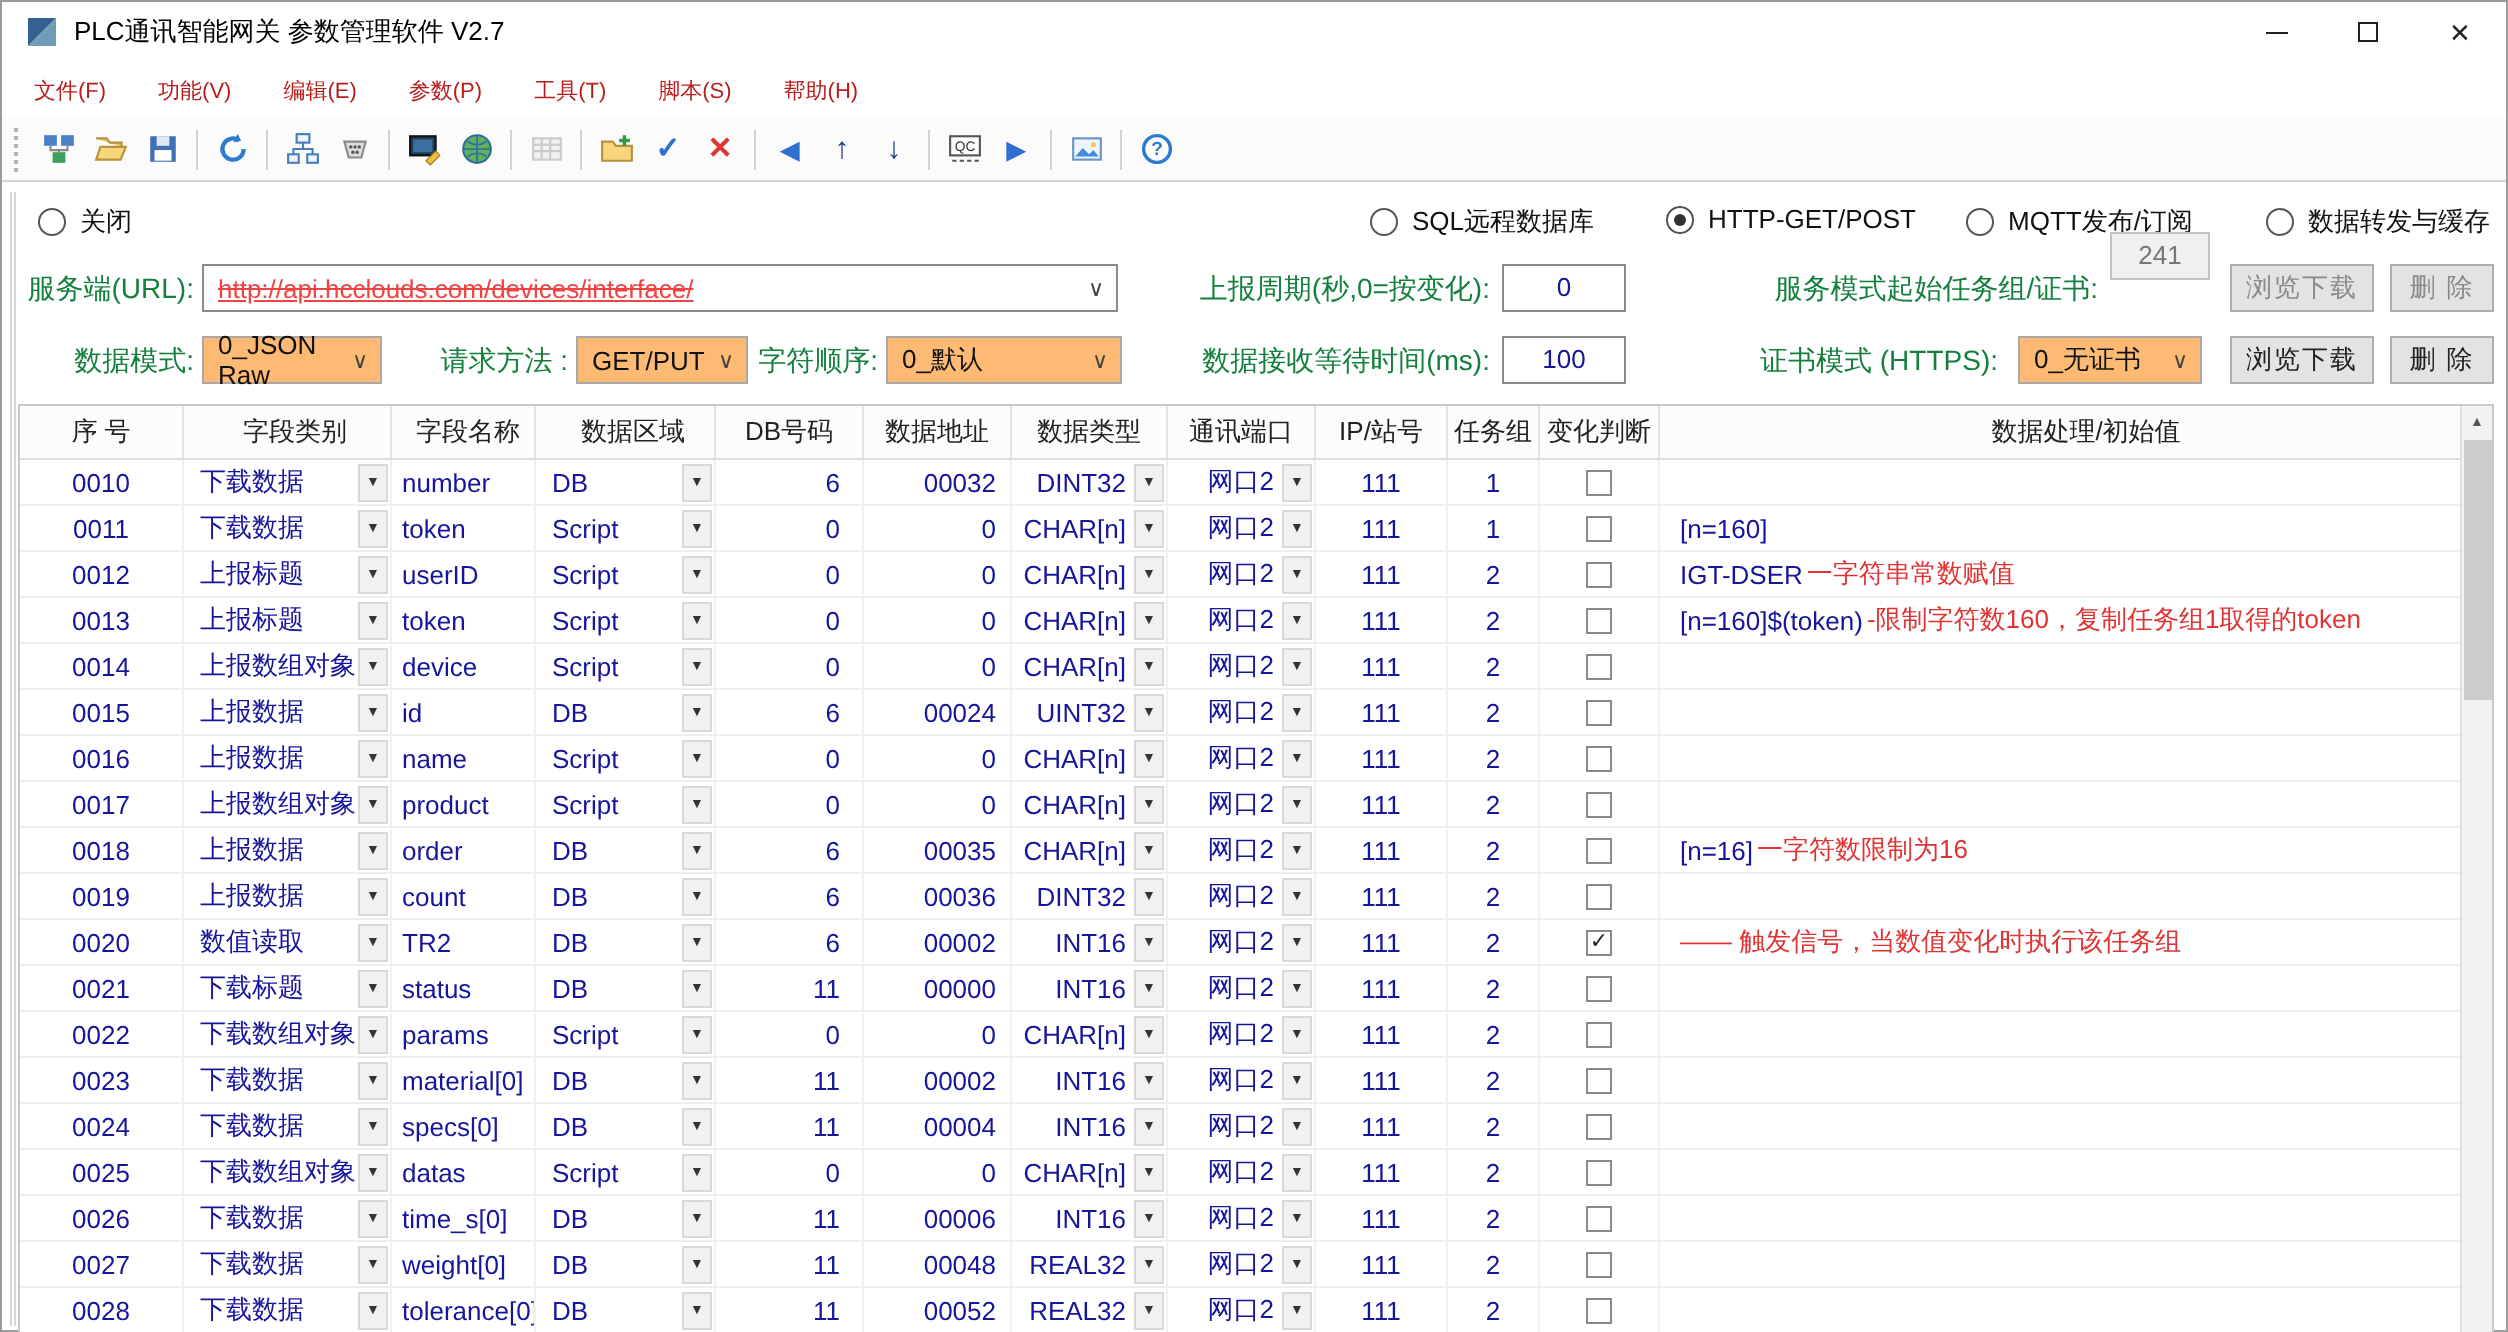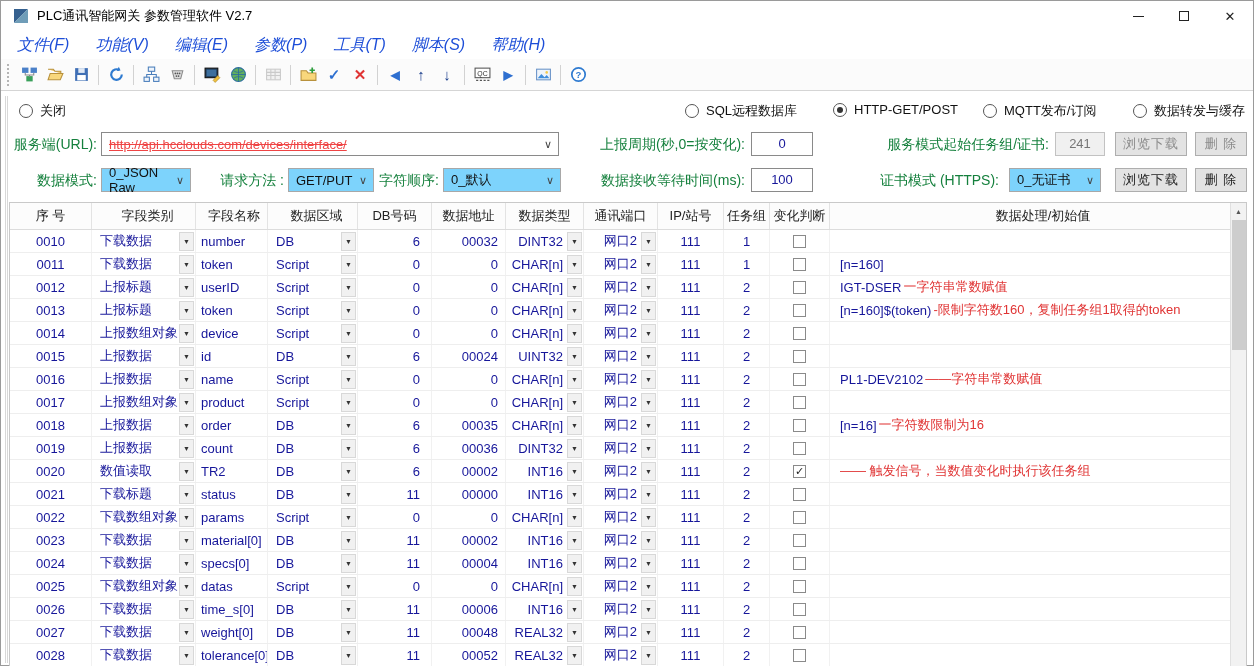--- a/index.html
+++ b/index.html
@@ -16,21 +16,21 @@
   .titlebar { height:30px; display:flex; align-items:center; padding-left:12px; background:#fff;justify-content:flex-end; }
   .app-icon { width:16px; height:16px; margin-right:8px; flex:none; }
   .title-text { font-size:13px; color:#000; }
   .win-controls { margin-left:auto; display:flex; height:30px; }
   .wbtn { width:46px; height:30px; display:flex; align-items:center; justify-content:center; color:#222; font-size:13px; }
   .wbtn .minline { width:11px; height:1px; background:#222; display:block; }
   .wbtn .maxbox { width:10px; height:10px; border:1px solid #222; display:block; }
 
   
   .menubar { height:28px; display:flex; align-items:center; padding-left:16px; gap:26px; background:#fff; }
-  .menu-item { color:#1d4ed8; font-size:16px; cursor:default;font-style:italic; }
+  .menu-item { color:#b91c1c; font-size:11px; cursor:default; }
 
   
   .toolbar { height:32px; display:flex; align-items:center; background:#fbfbfb; border-bottom:1px solid #d5d5d5; padding-left:4px; }
   .grip { width:5px; height:22px; border-left:2px dotted #b5b5b5; margin:0 4px 0 2px; }
   .ibtn { width:26px; height:26px; display:flex; align-items:center; justify-content:center; flex:none; }
   .ibtn svg { width:17px; height:17px; }
   .tsep { width:1px; height:20px; background:#d2d2d2; margin:0 4px; flex:none; }
   .glyph { font-size:15px; font-weight:bold; line-height:1; }
   .g-blue { color:#2e6fd0; }
   .g-navy { color:#1a3e8c; }
@@ -44,21 +44,21 @@
   
   .radio { position:absolute; top:10px; display:flex; align-items:center; gap:7px; font-size:13px; color:#111; cursor:default; }
   .rdot { width:14px; height:14px; border:1px solid #555; border-radius:50%; background:#fff; position:relative; flex:none; }
   .rdot.on::after { content:""; position:absolute; left:3px; top:3px; width:6px; height:6px; border-radius:50%; background:#333; }
 
   
   .flabel { position:absolute; height:24px; line-height:24px; font-size:14px; color:#15803d; white-space:nowrap; }
   .t-right { text-align:right; }
   .combo { position:absolute; height:24px; border:1px solid #8a8a8a; background:#fff; display:flex; align-items:center; padding:0 4px 0 7px; font-size:13px; }
   .combo .chev { margin-left:auto; color:#444; font-size:11px; padding-right:2px; }
-  .combo.gray { background:#7dd3fc; border-color:#a8a8a8; }
+  .combo.gray { background:#fdba74; border-color:#a8a8a8; }
   .url-text { color:#ef4444; text-decoration:underline line-through; white-space:nowrap; overflow:hidden; }
   .tinput { position:absolute; height:24px; border:1px solid #8a8a8a; background:#fff; color:#16169a; text-align:center; line-height:22px; font-size:13px; }
   .tinput.disabled { background:#f0f0f0; border-color:#c2c2c2; color:#767676; }
   .btn { position:absolute; height:24px; background:#e3e3e3; border:1px solid #aeaeae; font-size:13px; text-align:center; line-height:22px; color:#222; letter-spacing:1px; }
   .btn.disabled { color:#8a8a8a; }
 
   
   .table { position:absolute; left:8px; top:110px; width:1238px; height:466px; border:1px solid #c9c9c9; background:#fff; overflow:hidden; }
   .thead { display:flex; height:27px; background:#fcfcfc; border-bottom:1px solid #dcdcdc; }
   .th { display:flex; align-items:center; justify-content:center; font-size:13px; color:#222; border-right:1px solid #e3e3e3; white-space:nowrap; overflow:hidden; }
@@ -270,21 +270,21 @@
       </label>
 
     <div class="flabel t-right" style="left:8px; top:40px; width:88px;">服务端(URL):</div>
     <div class="combo" style="left:100px; top:40px; width:458px;">
       <span class="url-text">http://api.hcclouds.com/devices/interface/</span>
       <span class="chev">∨</span>
     </div>
     <div class="flabel t-right" style="left:598px; top:40px; width:146px;">上报周期(秒,0=按变化):</div>
     <div class="tinput" style="left:750px; top:40px; width:62px;">0</div>
     <div class="flabel t-right" style="left:872px; top:40px; width:176px;">服务模式起始任务组/证书:</div>
-    <div class="tinput disabled" style="left:1054px; top:40px; width:50px;">241</div>
+    <div class="tinput disabled" style="left:1054px; top:24px; width:50px;">241</div>
     <div class="btn disabled" style="left:1114px; top:40px; width:72px;">浏览下载</div>
     <div class="btn disabled" style="left:1194px; top:40px; width:52px;">删  除</div>
 
     <div class="flabel t-right" style="left:8px; top:76px; width:88px;">数据模式:</div>
     <div class="combo gray" style="left:100px; top:76px; width:90px;">
       <span>0_JSON Raw</span>
         <span class="chev">∨</span>
     </div>
     <div class="flabel t-right" style="left:205px; top:76px; width:78px;">请求方法 :</div>
     <div class="combo gray" style="left:287px; top:76px; width:86px;">
@@ -531,24 +531,20 @@
             </div>
             <div class="tc c7">
               <span class="v r">网口2</span>
               <span class="dd">▼</span>
             </div>
             <div class="tc c8">111</div>
             <div class="tc c9">2</div>
             <div class="tc c10">
               <span class="cb"></span>
             </div>
-            <div class="tc c11">
-              <span class="n-blue">PL1-DEV2102 </span>
-              <span class="n-red">——字符串常数赋值</span>
-            </div>
           </div>
           <div class="trow">
             <div class="tc c0">0017</div>
             <div class="tc c1">
               <span class="v">上报数组对象</span>
               <span class="dd">▼</span>
             </div>
             <div class="tc c2">
               <span class="v">product</span>
             </div>

